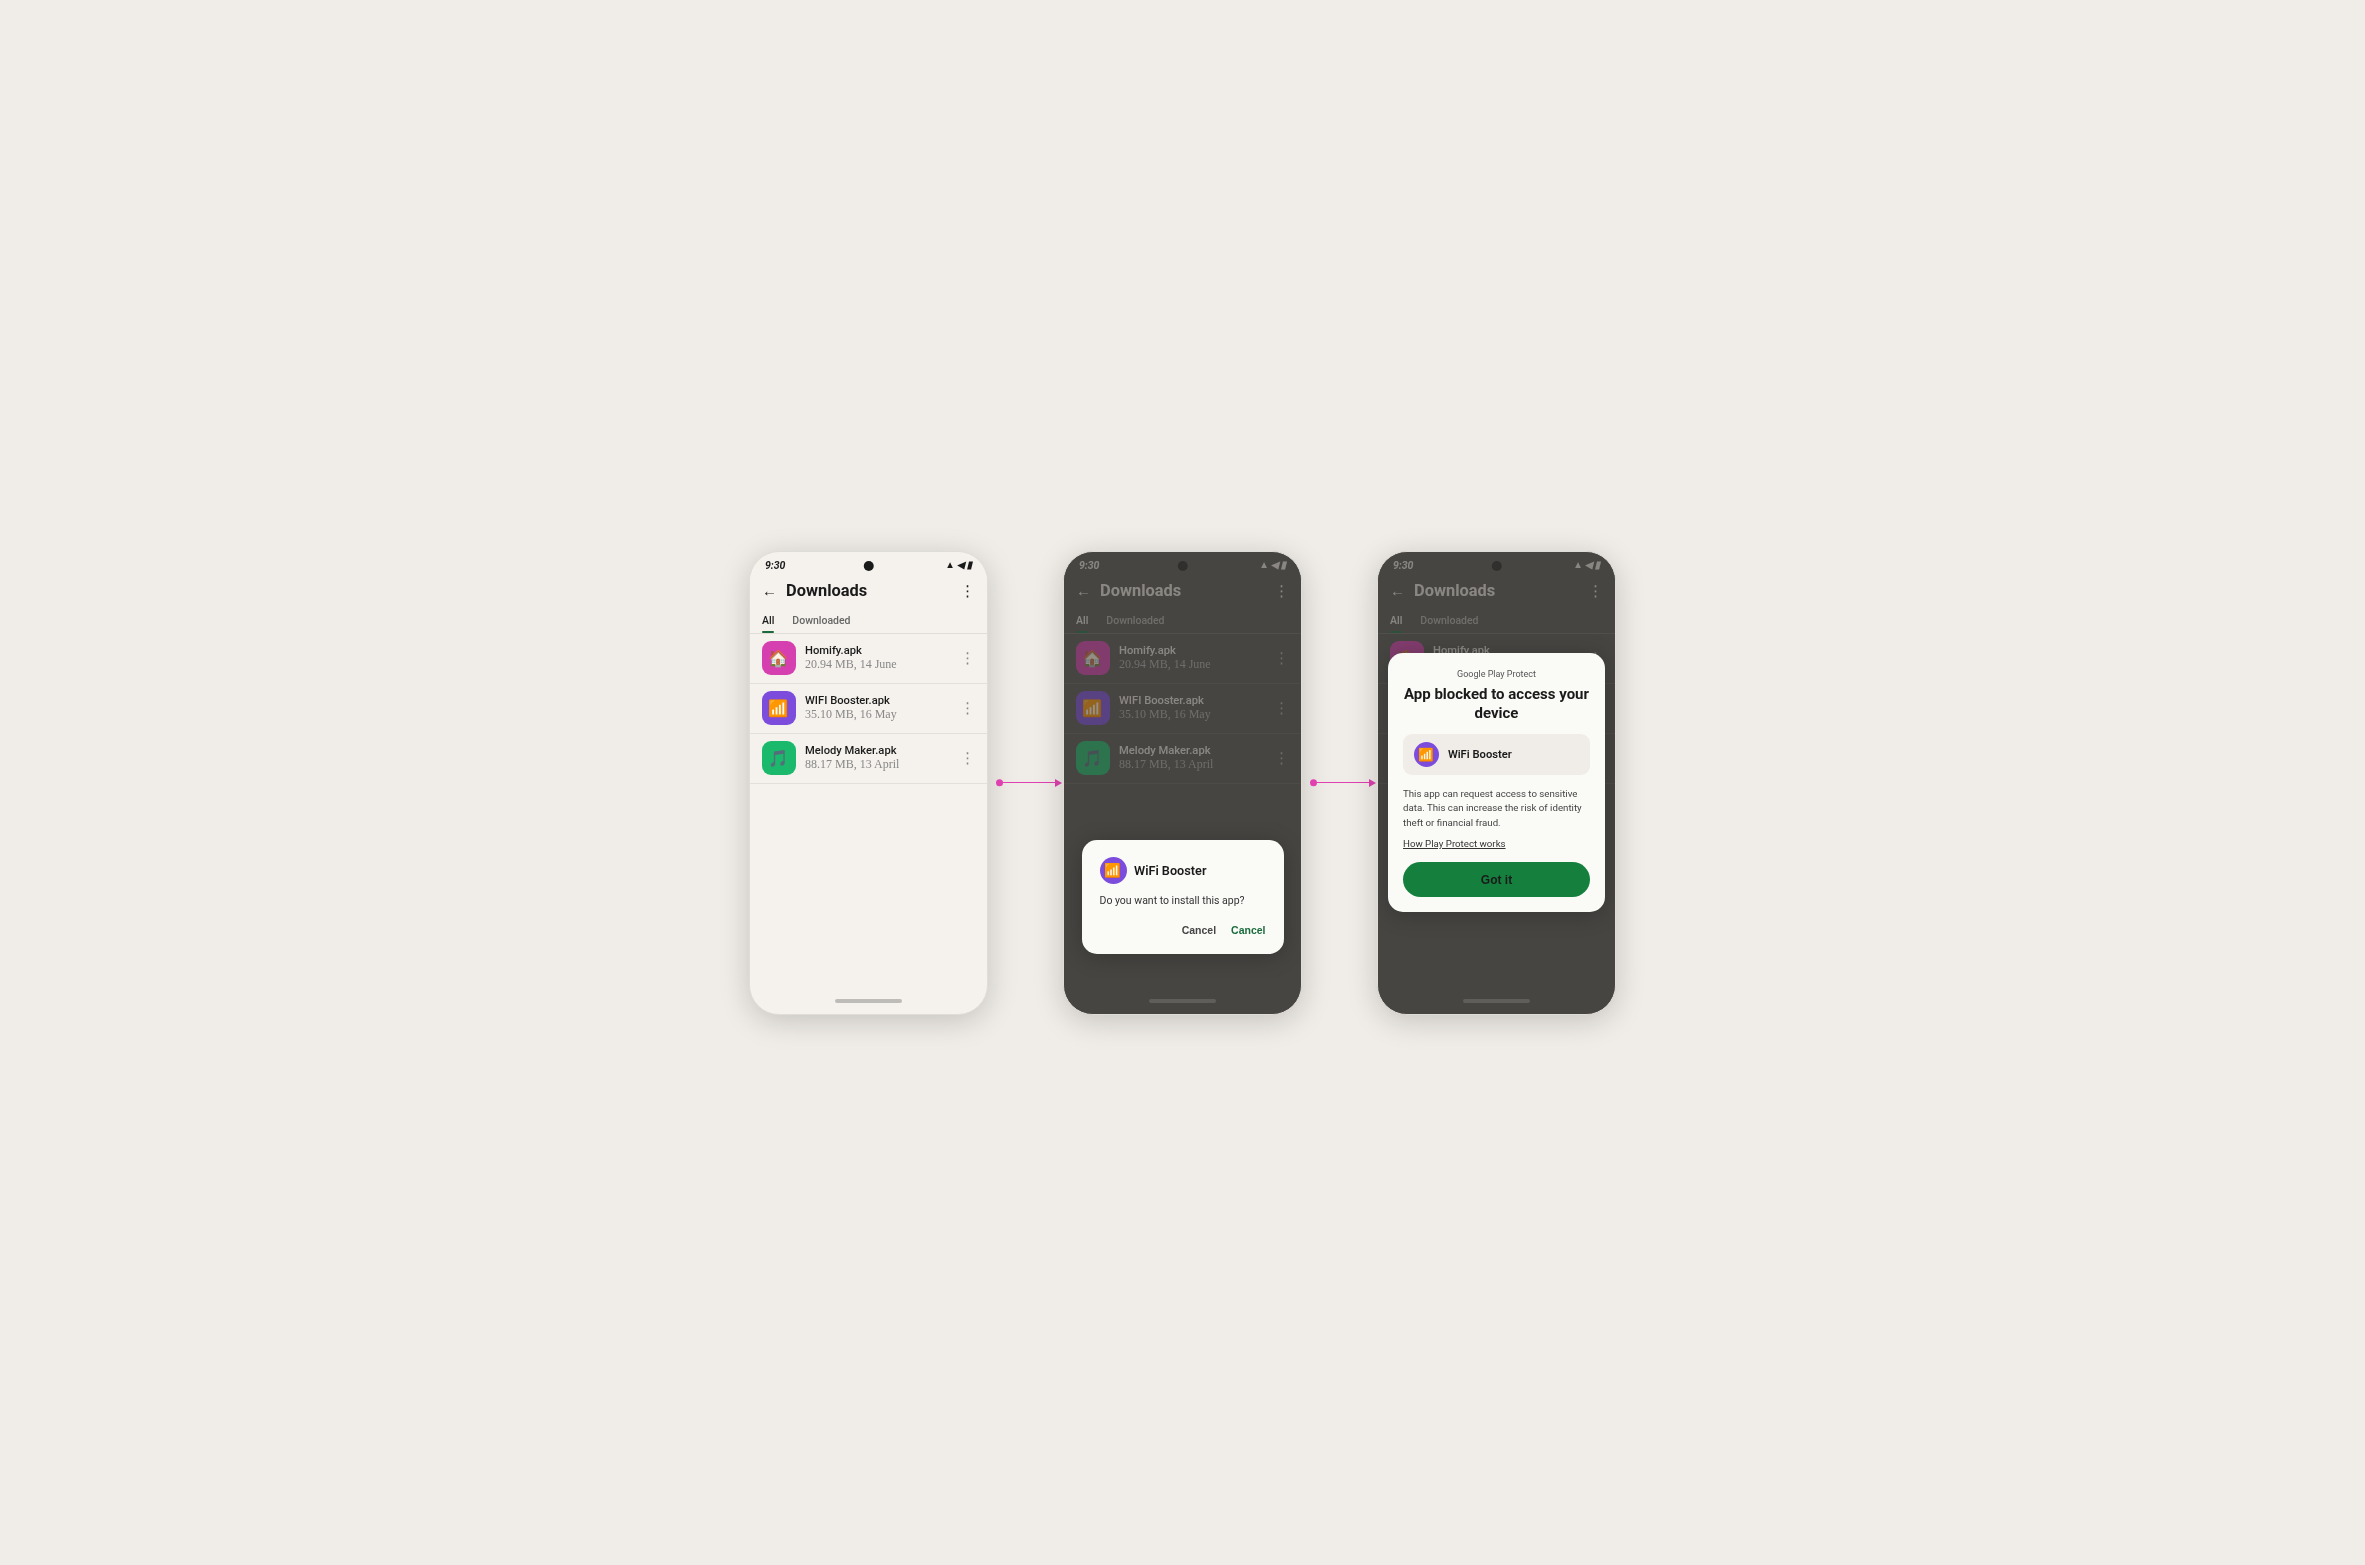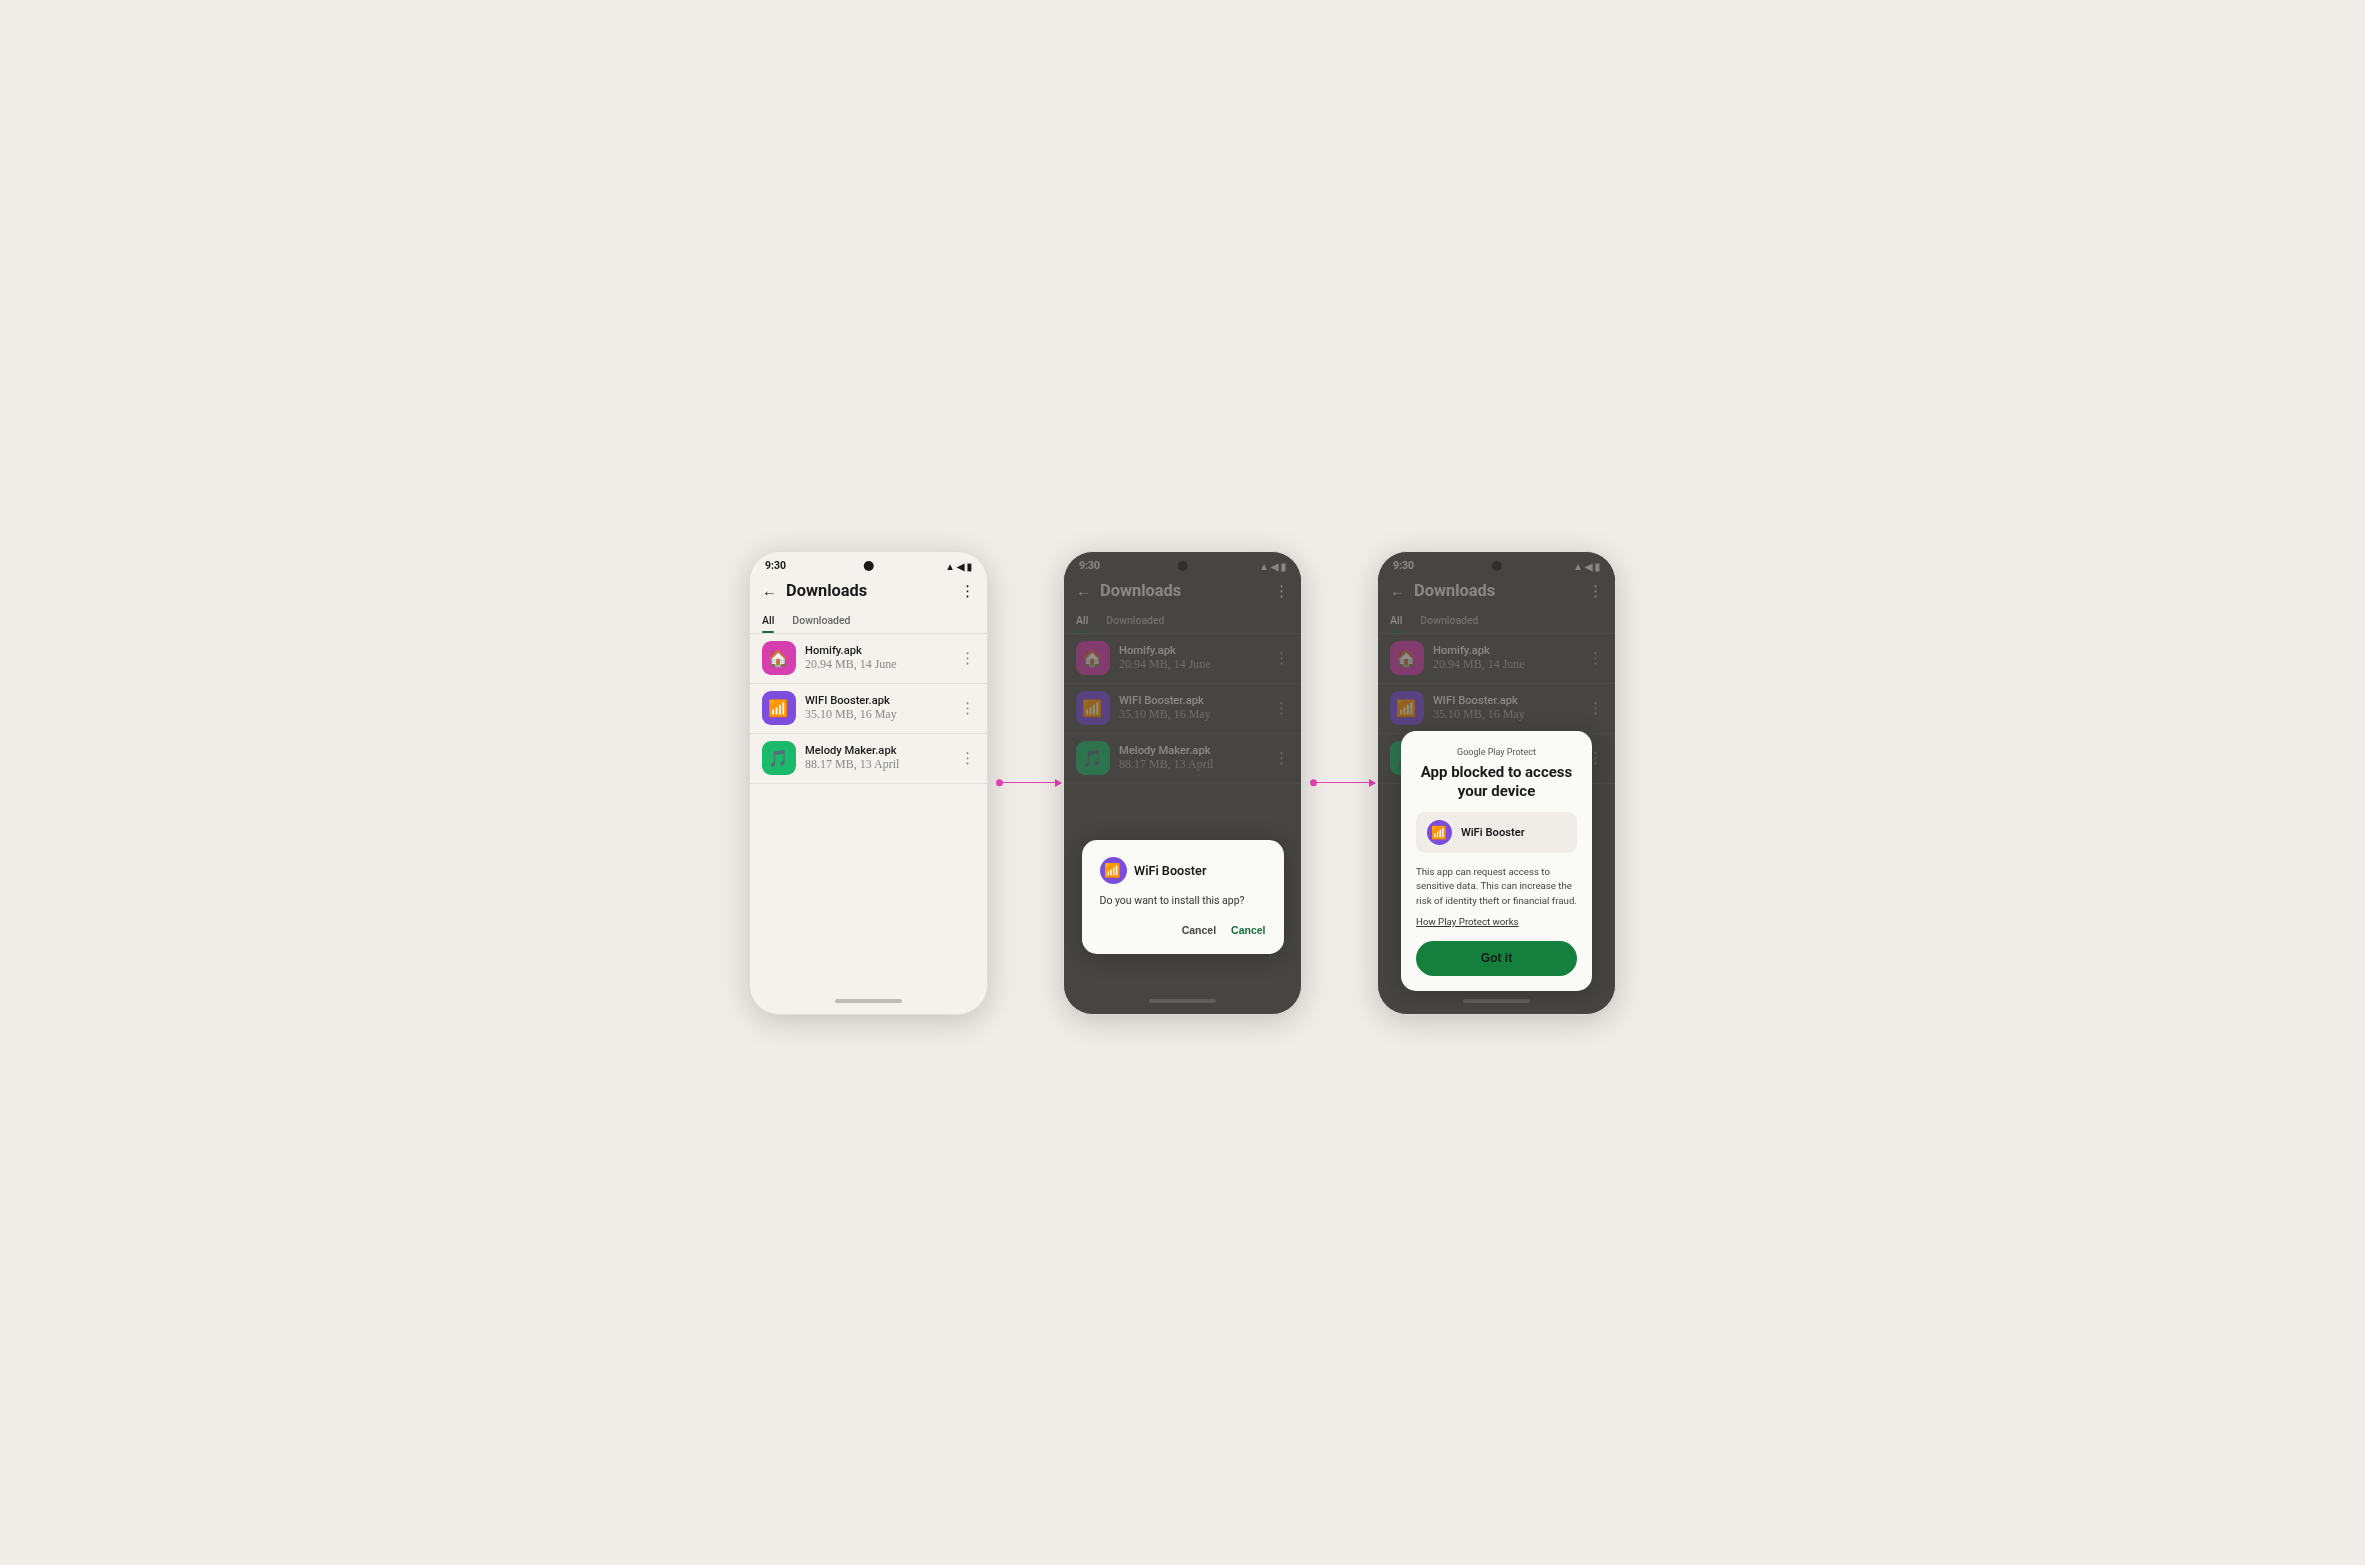--- a/index.html
+++ b/index.html
@@ -35,25 +35,26 @@
     }
     .phone-inner {
       flex: 1;
       display: flex;
       flex-direction: column;
       position: relative;
     }
     
     .status-bar {
       display: flex;
-      align-items: flex-end;
+      align-items: flex-start;
       justify-content: space-between;
       padding: 7.5px 15px 3px 15px;
       font-size: 9.7px;
       font-weight: 600;
+      font-style: italic;
     }
     .phone .status-bar { color: #1a1a1a; }
     .phone.dark .status-bar { color: #e8e5e0; }
     .status-time { font-weight: 700; font-size: 10.5px; }
     .status-icons { display: flex; align-items: center; gap: 2.2px; }
     .camera-dot {
       width: 10.5px; height: 10.5px;
       background: #1a1a1a;
       border-radius: 50%;
       position: absolute;
@@ -238,24 +239,24 @@
     }
     .dialog-btn.cancel { color: #444; }
     .dialog-btn.install { color: #1a6b3c; }
 
     
     .protect-dialog-overlay {
       position: absolute;
       left: 0; right: 0; top: 0; bottom: 0;
       background: rgba(60,58,55,0.55);
       display: flex;
-      align-items: flex-end;
+      align-items: center;
       justify-content: center;
       z-index: 10;
-      padding: 23px;
+      padding: 6px;
     }
     .protect-dialog {
       background: #fafaf7;
       border-radius: 15px;
       padding: 16.4px 15px 15px;
       width: 217px;
       box-shadow: 0 3px 22.4px rgba(0,0,0,0.22);
     }
     .protect-title-small {
       font-size: 9px;

